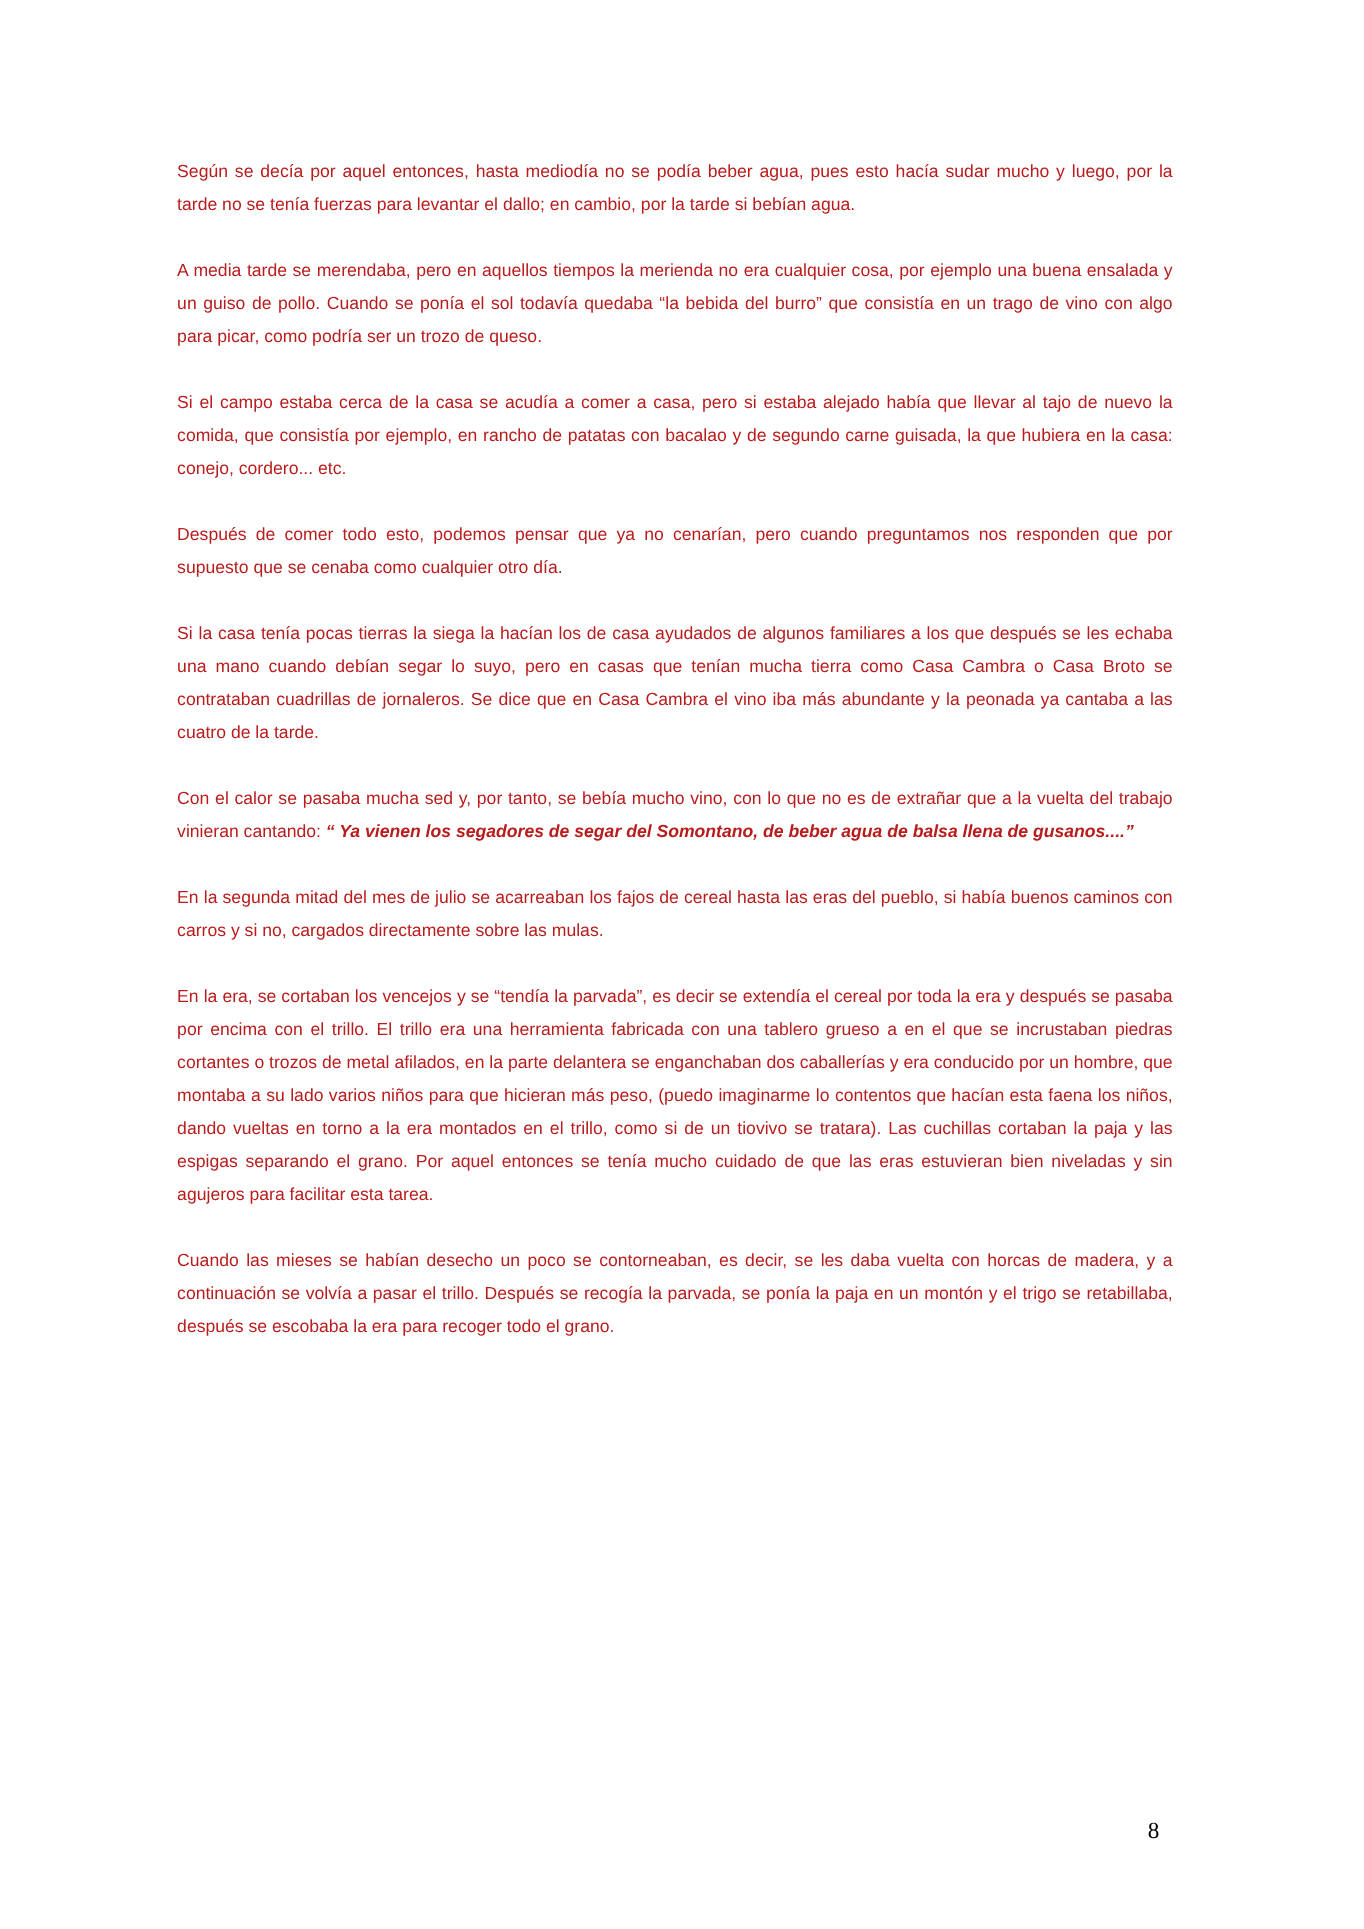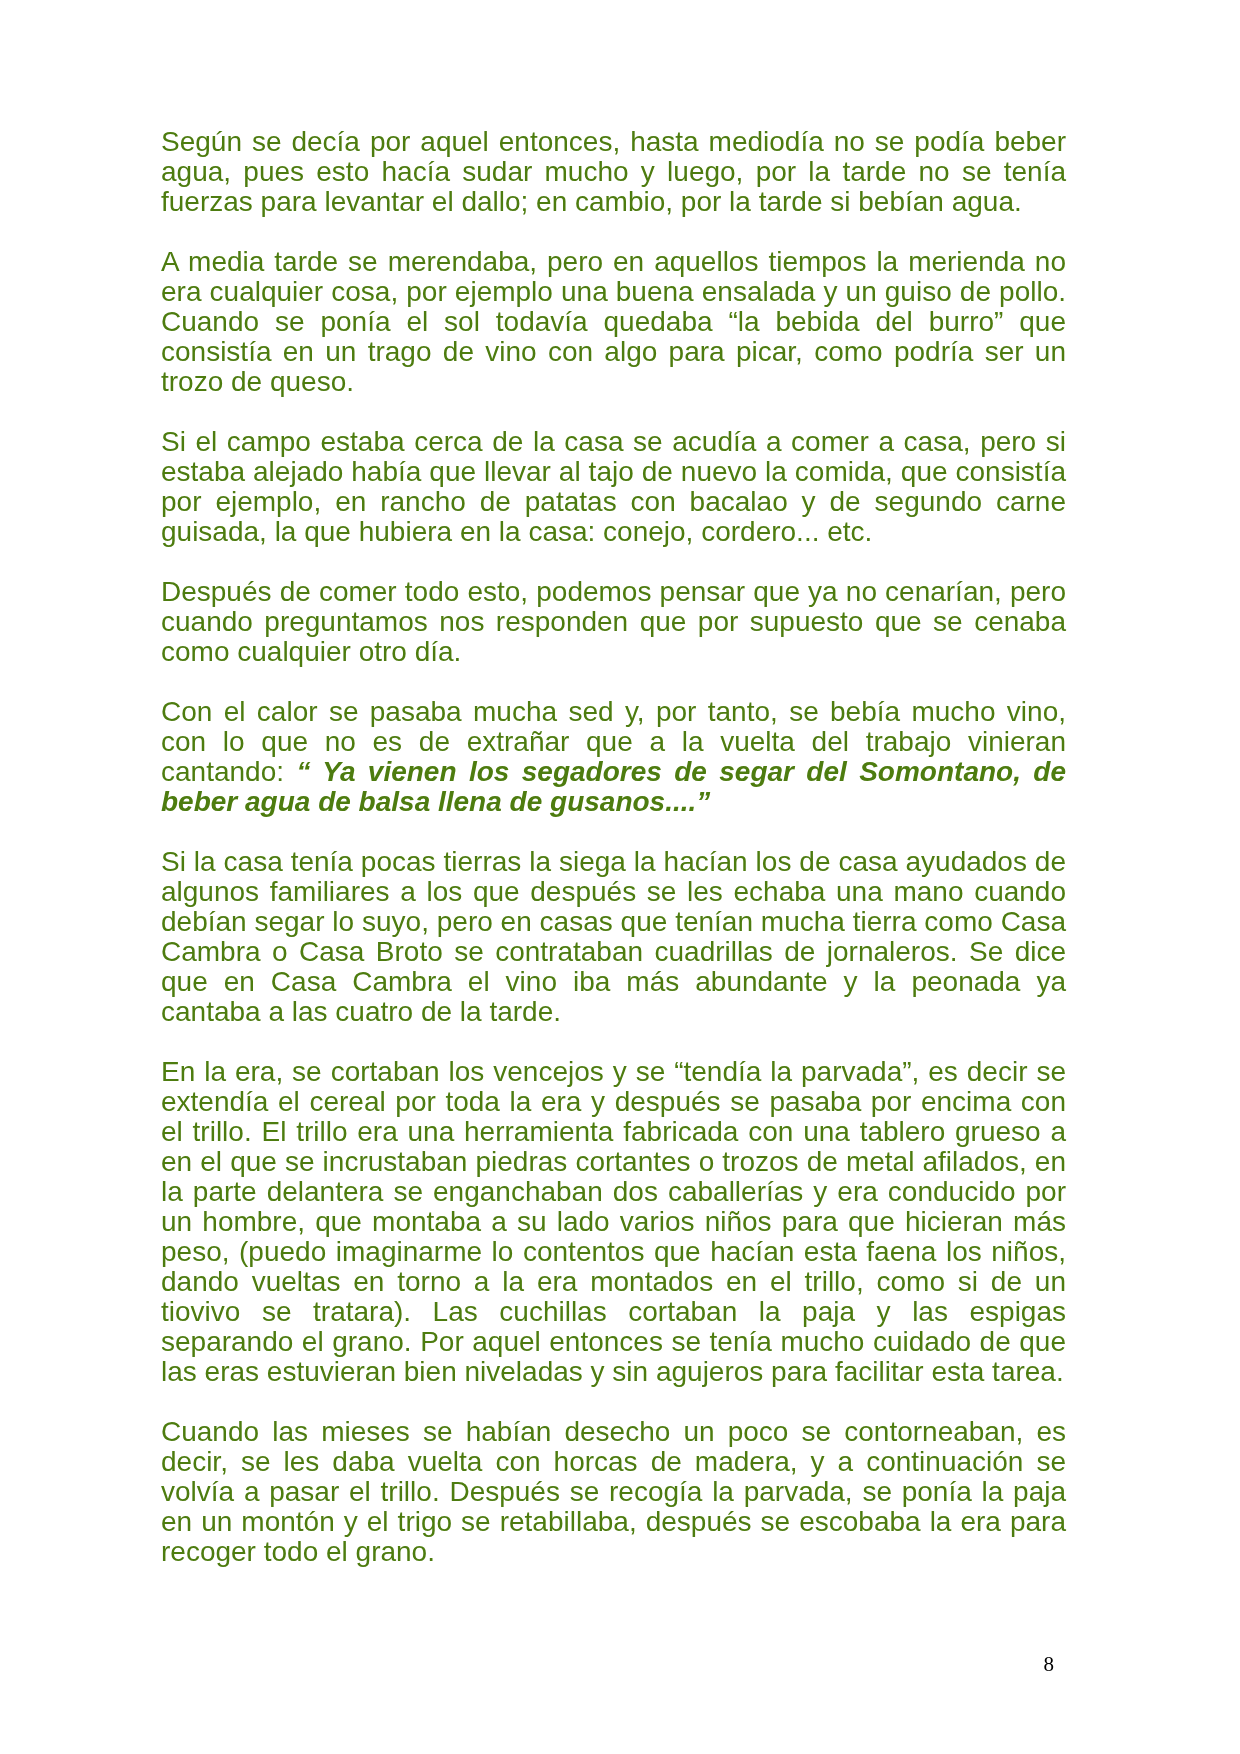--- a/index.html
+++ b/index.html
@@ -10,26 +10,26 @@
   .page {
     position: relative;
     width: 1240px;
     height: 1754px;
     background: #ffffff;
     overflow: hidden;
   }
   .content {
     position: absolute;
     left: 161px;
-    top: 127px;
+    top: 142px;
     width: 905px;
     font-family: "Liberation Sans", "DejaVu Sans", sans-serif;
-    font-size: 28px;
+    font-size: 16px;
     line-height: 30px;
-    color: #4d7c0f;
+    color: #b91c1c;
     text-align: justify;
   }
   .content p {
     margin: 0 0 30px 0;
     padding: 0;
   }
   .content p.extra-space {
     margin-top: 14px;
   }
   .bold-italic {
@@ -48,19 +48,20 @@
 </style>
 </head>
 <body>
 
 <div class="page">
   <div class="content">
     <p>Según se decía por aquel entonces, hasta mediodía no se podía beber agua, pues esto hacía sudar mucho y luego, por la tarde no se tenía fuerzas para levantar el dallo; en cambio, por la tarde si bebían agua.</p>
     <p>A media tarde se merendaba, pero en aquellos tiempos la merienda no era cualquier cosa, por ejemplo una buena ensalada y un guiso de pollo. Cuando se ponía el sol todavía quedaba “la bebida del burro” que consistía en un trago de vino con algo para picar, como podría ser un trozo de queso.</p>
     <p>Si el campo estaba cerca de la casa se acudía a comer a casa, pero si estaba alejado había que llevar al tajo de nuevo la comida, que consistía por ejemplo, en rancho de patatas con bacalao y de segundo carne guisada, la que hubiera en la casa: conejo, cordero... etc.</p>
     <p class="extra-space">Después de comer todo esto, podemos pensar que ya no cenarían, pero cuando preguntamos nos responden que por supuesto que se cenaba como cualquier otro día.</p>
+    <p>Si la casa tenía pocas tierras la siega la hacían los de casa ayudados de algunos familiares a los que después se les echaba una mano cuando debían segar lo suyo, pero en casas que tenían mucha tierra como Casa Cambra o Casa Broto se contrataban cuadrillas de jornaleros. Se dice que en Casa Cambra el vino iba más abundante y la peonada ya cantaba a las cuatro de la tarde.</p>
     <p><span>Con el calor se pasaba mucha sed y, por tanto, se bebía mucho vino, con lo que no es de extrañar que a la vuelta del trabajo vinieran cantando: </span><span class="bold-italic">“ Ya vienen los segadores de segar del Somontano, de beber agua de balsa llena de gusanos....”</span></p>
-    <p>Si la casa tenía pocas tierras la siega la hacían los de casa ayudados de algunos familiares a los que después se les echaba una mano cuando debían segar lo suyo, pero en casas que tenían mucha tierra como Casa Cambra o Casa Broto se contrataban cuadrillas de jornaleros. Se dice que en Casa Cambra el vino iba más abundante y la peonada ya cantaba a las cuatro de la tarde.</p>
+    <p>En la segunda mitad del mes de julio se acarreaban los fajos de cereal hasta las eras del pueblo, si había buenos caminos con carros y si no, cargados directamente sobre las mulas.</p>
     <p>En la era, se cortaban los vencejos y se “tendía la parvada”, es decir se extendía el cereal por toda la era y después se pasaba por encima con el trillo. El trillo era una herramienta fabricada con una tablero grueso a en el que se incrustaban piedras cortantes o trozos de metal afilados, en la parte delantera se enganchaban dos caballerías y era conducido por un hombre, que montaba a su lado varios niños para que hicieran más peso, (puedo imaginarme lo contentos que hacían esta faena los niños, dando vueltas en torno a la era montados en el trillo, como si de un tiovivo se tratara). Las cuchillas cortaban la paja y las espigas separando el grano. Por aquel entonces se tenía mucho cuidado de que las eras estuvieran bien niveladas y sin agujeros para facilitar esta tarea.</p>
     <p>Cuando las mieses se habían desecho un poco se contorneaban, es decir, se les daba vuelta con horcas de madera, y a continuación se volvía a pasar el trillo. Después se recogía la parvada, se ponía la paja en un montón y el trigo se retabillaba, después se escobaba la era para recoger todo el grano.</p>
   </div>
   <div class="footer">8</div>
 </div>
 
 </body></html>

